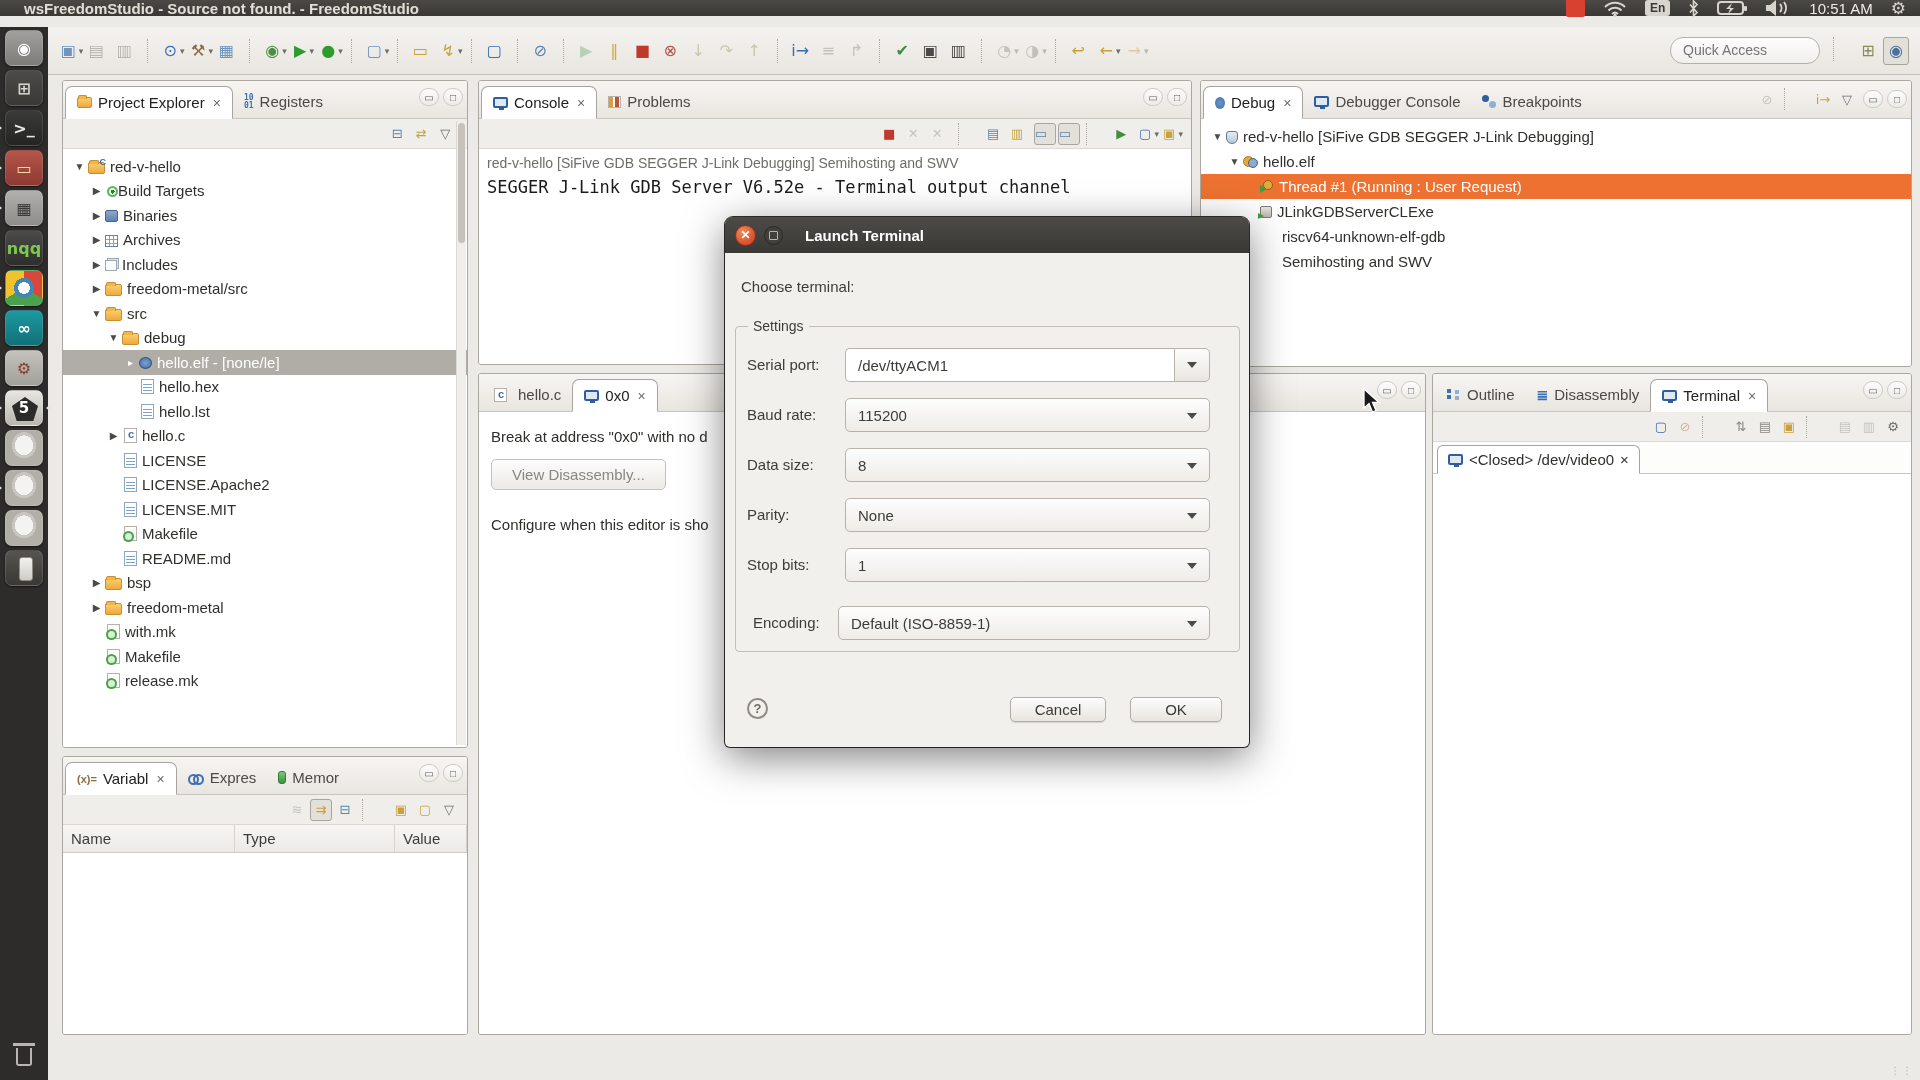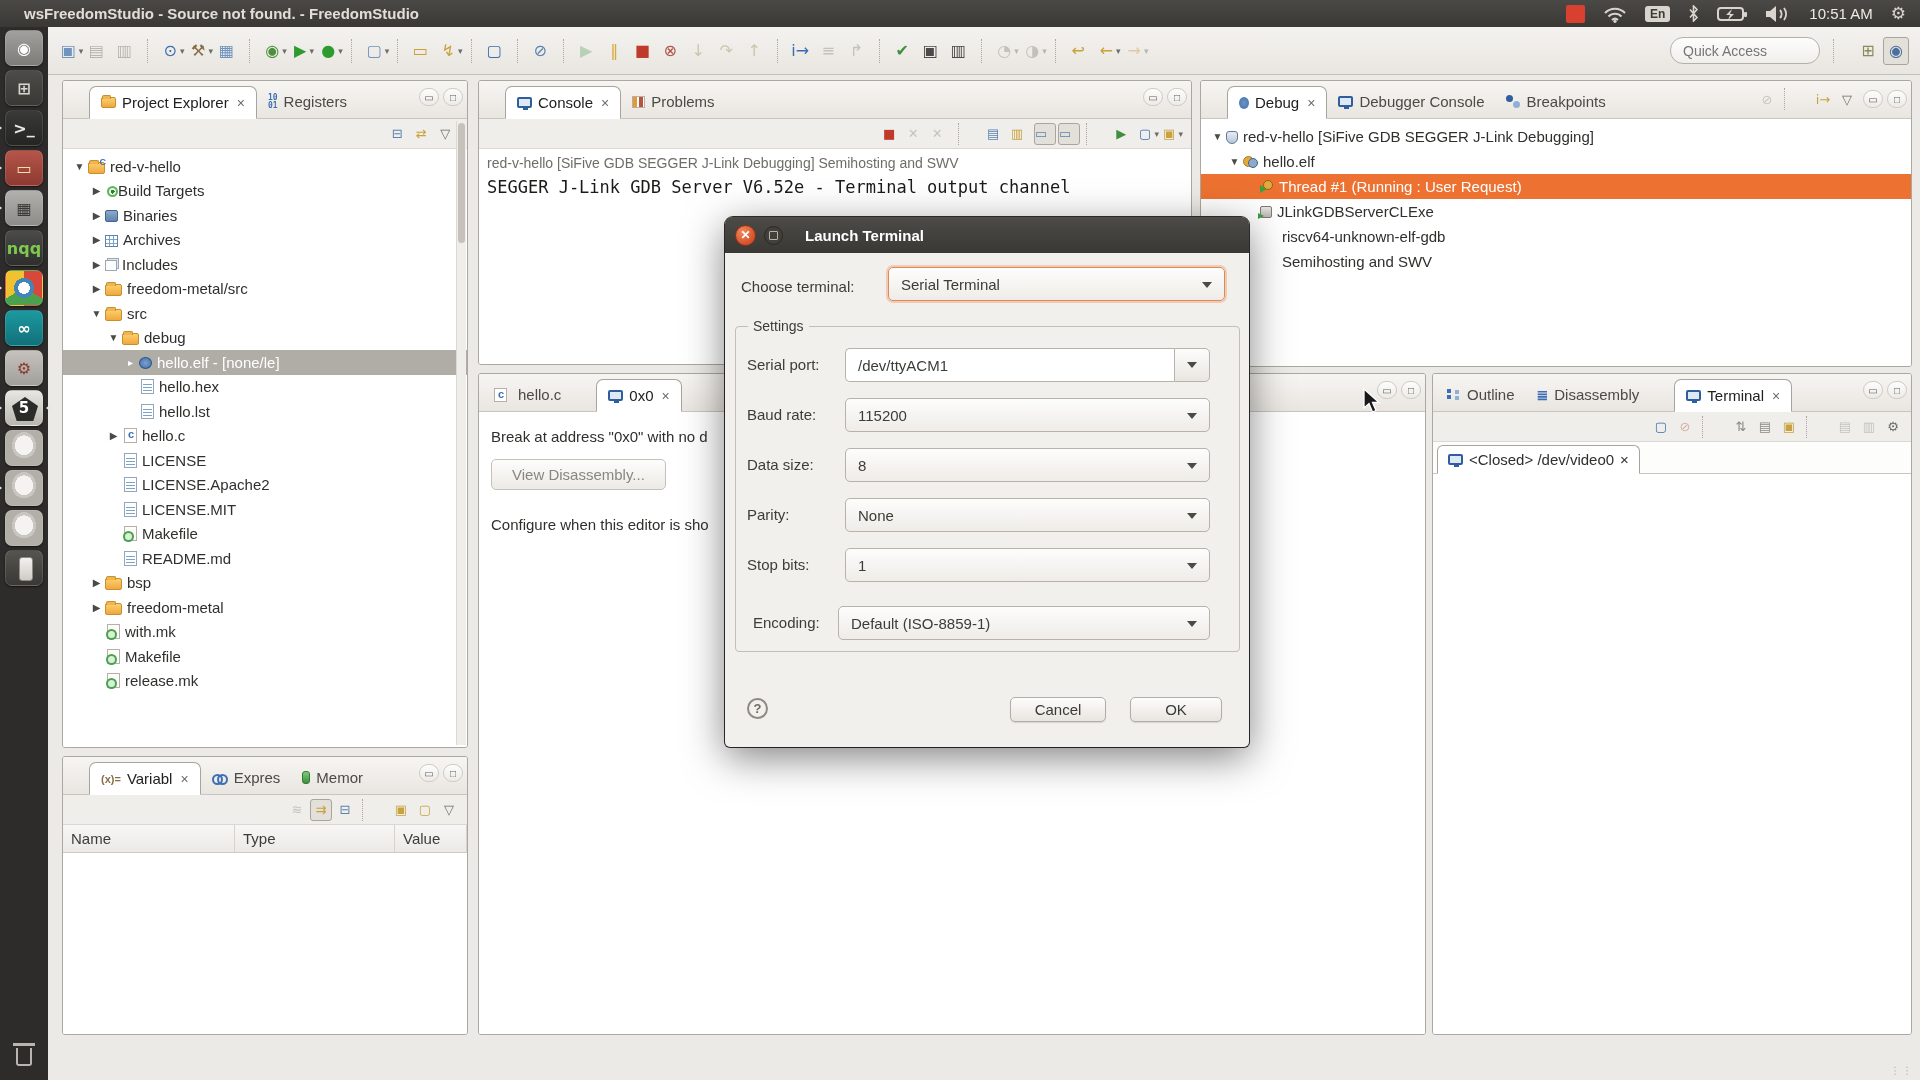--- a/index.html
+++ b/index.html
@@ -1,19 +1,19 @@
 <!DOCTYPE html>
 <html><head>
 <meta charset="utf-8">
 <style>
   *{margin:0;padding:0;box-sizing:border-box;}
   html,body{width:1920px;height:1080px;overflow:hidden;background:#ECEAE6;
     font-family:"Liberation Sans",sans-serif;-webkit-font-smoothing:antialiased;}
   
-  .topbar{position:absolute;left:0;top:0;width:1920px;height:27px;
+  .topbar{position:absolute;left:0;top:0;width:1920px;height:16px;
     background:linear-gradient(#4b4945,#3a3834);color:#E2DED7;display:flex;align-items:center;z-index:50;}
   .topbar .wtitle{font-weight:bold;font-size:15px;padding-left:24px;flex:1;white-space:nowrap;}
   .sys{display:flex;align-items:center;gap:18px;padding-right:14px;}
   .recsq{width:19px;height:18px;background:#D84130;border-radius:2px;}
   .kbd{background:#D9D5CE;color:#3a3a36;font-weight:bold;font-size:12px;border-radius:3px;padding:1px 5px;}
   .clock{font-size:15px;color:#EDEAE4;}
   .sysglyph{font-size:17px;color:#D9D5CE;line-height:1;}
   
   .launcher{position:absolute;left:0;top:27px;width:48px;height:1053px;background:#2d2c2a;z-index:40;}
   .ltile{position:relative;width:38px;height:36px;margin:3px auto 4px;border-radius:7px;
@@ -41,30 +41,30 @@
   .maintb{position:absolute;left:48px;top:27px;width:1872px;height:48px;
     background:linear-gradient(#f4f2ef,#e9e6e1);border-bottom:1px solid #c2beb8;z-index:30;
     display:flex;align-items:center;padding:0 10px;}
   .tbi{display:inline-flex;align-items:center;justify-content:center;height:28px;min-width:26px;
     margin:0 1px;border-radius:3px;cursor:default;}
   .tbi .g{font-family:"DejaVu Sans",sans-serif;font-size:16px;line-height:1;}
   .tbi .dd{font-size:9px;color:#6e6c68;margin-left:3px;}
   .tbi.sep{min-width:8px;width:8px;height:24px;border-left:1px dotted #aaa69f;margin:0 5px;border-radius:0;}
   .tbi.dis{opacity:.42;}
   .tbi.pressed{border:1px solid #a9a59e;background:#e3e0da;}
-  .tbright{margin-left:auto;display:flex;align-items:center;gap:8px;}
+  .tbright{margin-left:auto;display:flex;gap:8px;}
   .qa{width:150px;height:27px;border:1px solid #b5b1aa;border-radius:13px;background:linear-gradient(#fdfdfc,#f1efec);
     font-size:14px;color:#8a8780;padding:0 12px;outline:none;font-family:"Liberation Sans",sans-serif;}
   
   .panel{position:absolute;background:#fff;border:1px solid #aba7a1;border-radius:3px;overflow:hidden;}
   .tabstrip{height:38px;background:linear-gradient(#f7f5f2,#e9e6e1);border-bottom:1px solid #c9c5bf;
     display:flex;align-items:flex-end;padding:0 2px;position:relative;}
   .vtab{display:flex;align-items:center;gap:6px;height:33px;padding:0 11px;font-size:15px;color:#4a4a46;
     border-radius:7px 7px 0 0;position:relative;white-space:nowrap;}
-  .vtab.active{background:#fff;border:1px solid #a7a39d;border-bottom:1px solid #fff;color:#21211f;margin-bottom:-1px;margin-left:24px;}
+  .vtab.active{background:#fff;border:1px solid #a7a39d;border-bottom:1px solid #fff;color:#21211f;margin-bottom:-1px;}
   .vtab .x{font-size:14px;color:#6e6c68;margin-left:2px;}
   .stripright{position:absolute;right:4px;top:7px;display:flex;align-items:center;gap:4px;}
   .mm{width:20px;height:18px;border-radius:9px;background:linear-gradient(#fdfdfc,#ecebe8);border:1px solid #cfccc5;
     display:inline-flex;align-items:center;justify-content:center;font-size:10px;color:#5e5c58;}
   .viewbar{height:30px;background:#f0eeea;border-bottom:1px solid #dcd8d2;display:flex;align-items:center;
     justify-content:flex-end;padding-right:6px;}
   .viewbar .tbi{height:22px;min-width:22px;}
   .viewbar .tbi .g{font-size:13px;}
   .content{background:#fff;height:100%;}
   
@@ -925,24 +925,20 @@
 <div class="dialog">
   <div class="dtitle">
     <div class="wbtn-close">✕</div>
     <div class="wbtn-alt"></div>
     <div class="txt">Launch Terminal</div>
   </div>
 
   <div class="drow" style="left:16px;top:61px;">
     <span class="dlabel">Choose terminal:</span>
   </div>
-  <div class="combo focus" style="position:absolute;left:163px;top:50px;width:337px;">
-    <span>Serial Terminal</span>
-    <span class="arr"></span>
-  </div>
 
   <div class="dgroup">
     <div class="dlegend">Settings</div>
   </div>
 
   <div class="drow" style="left:22px;top:139px;">
     <span class="dlabel">Serial port:</span>
   </div>
   <div class="cedit" style="position:absolute;left:120px;top:131px;width:329px;">
     <span>/dev/ttyACM1</span>

